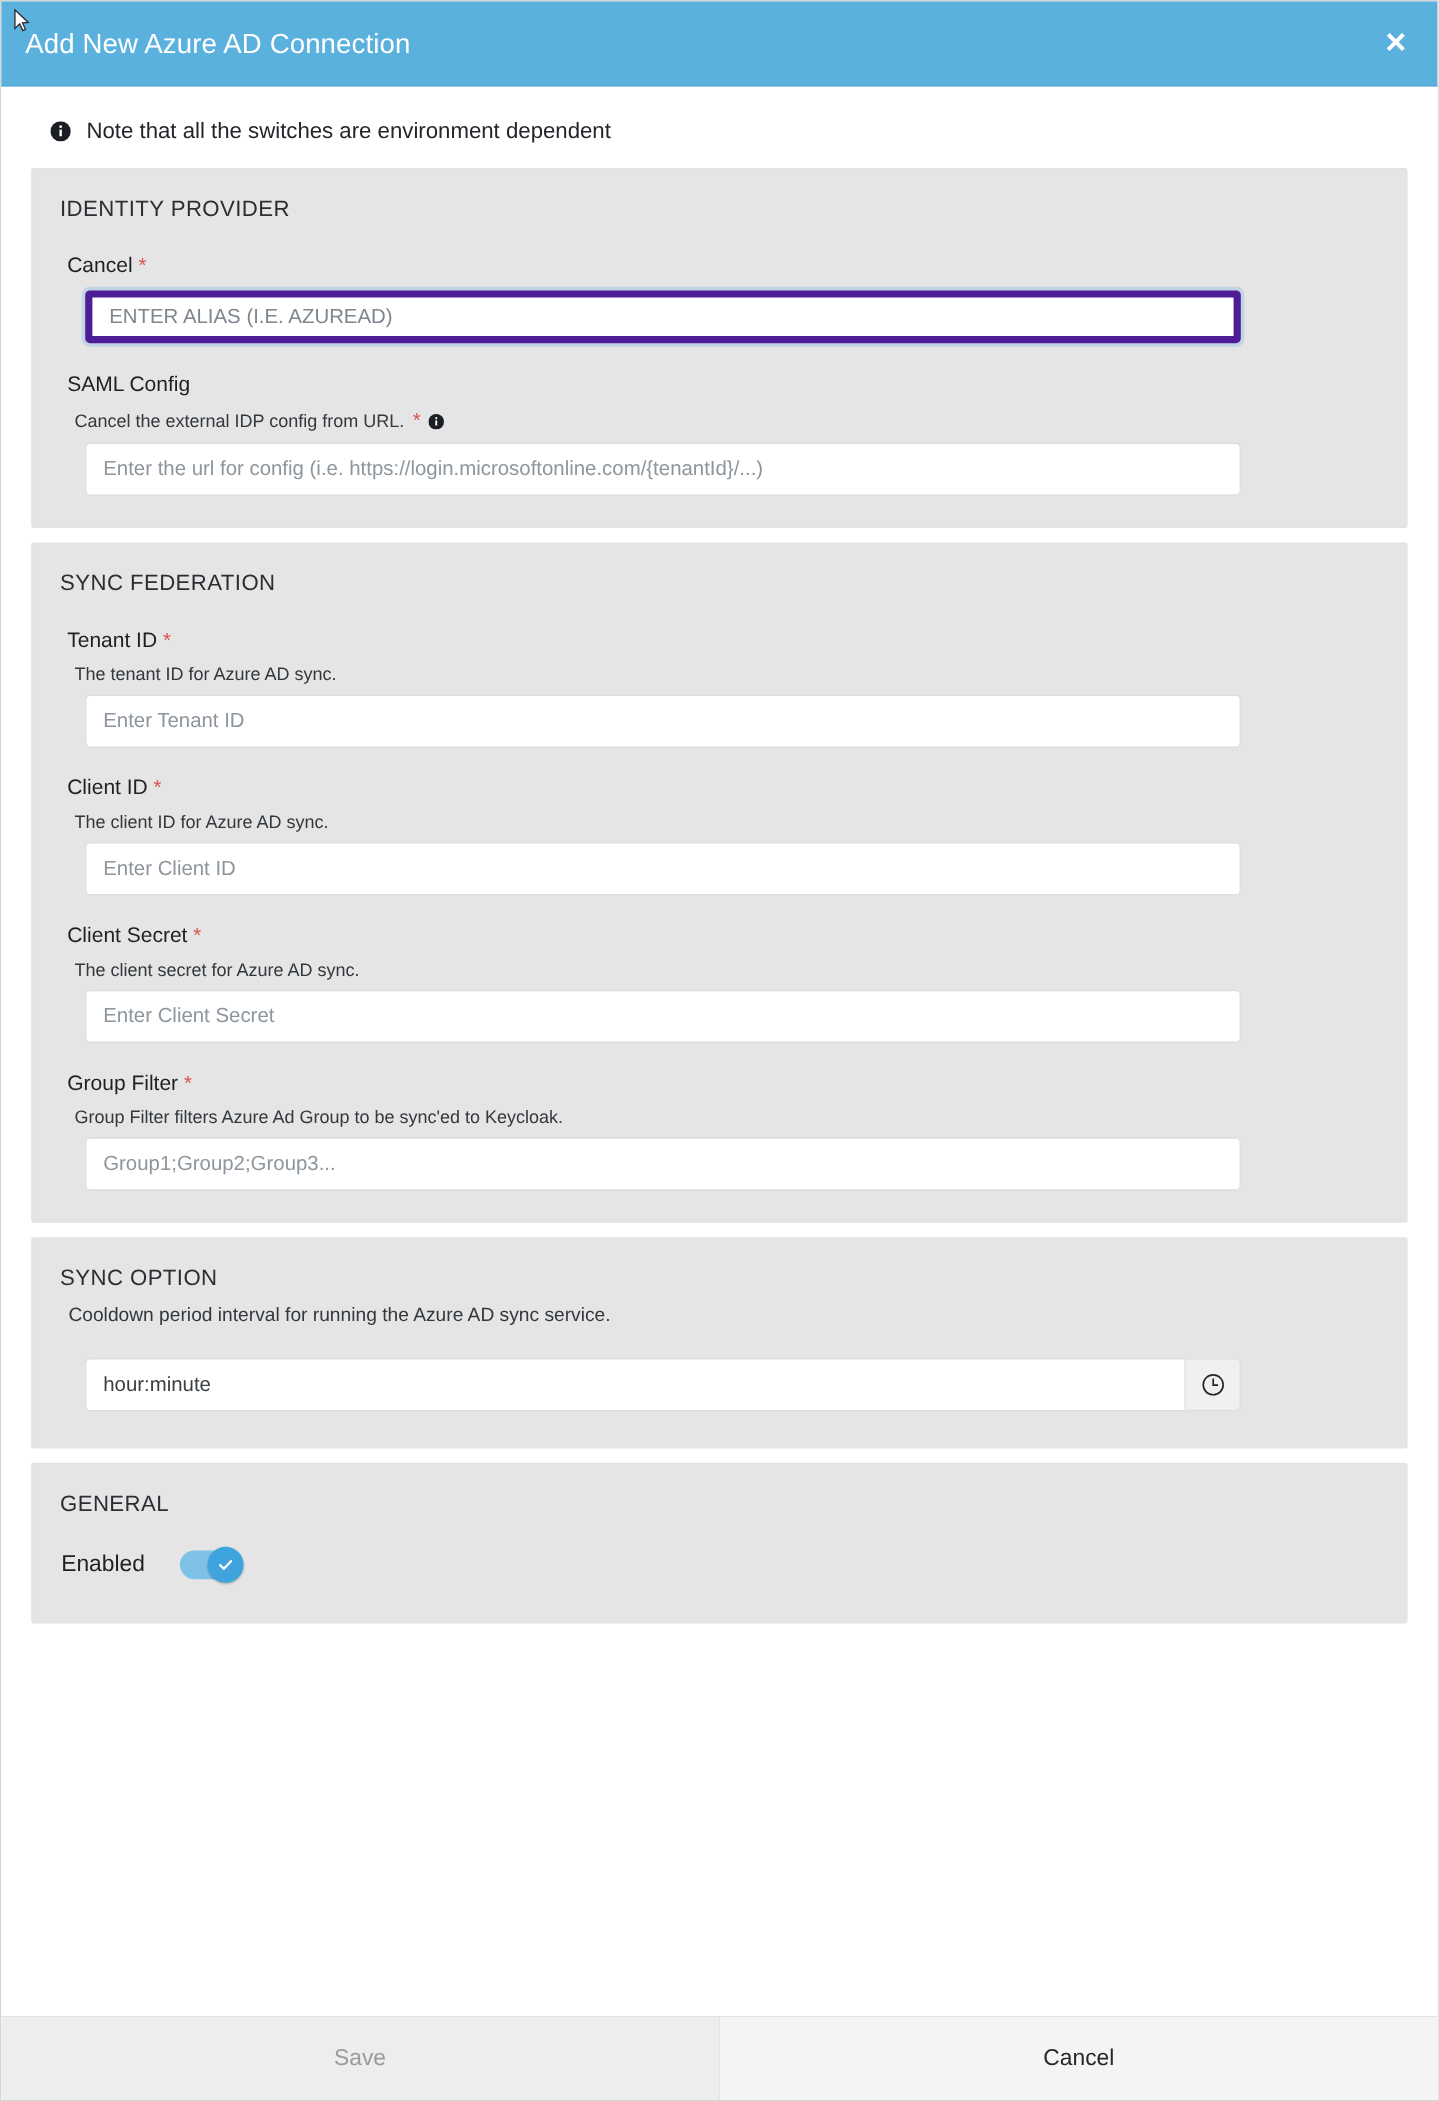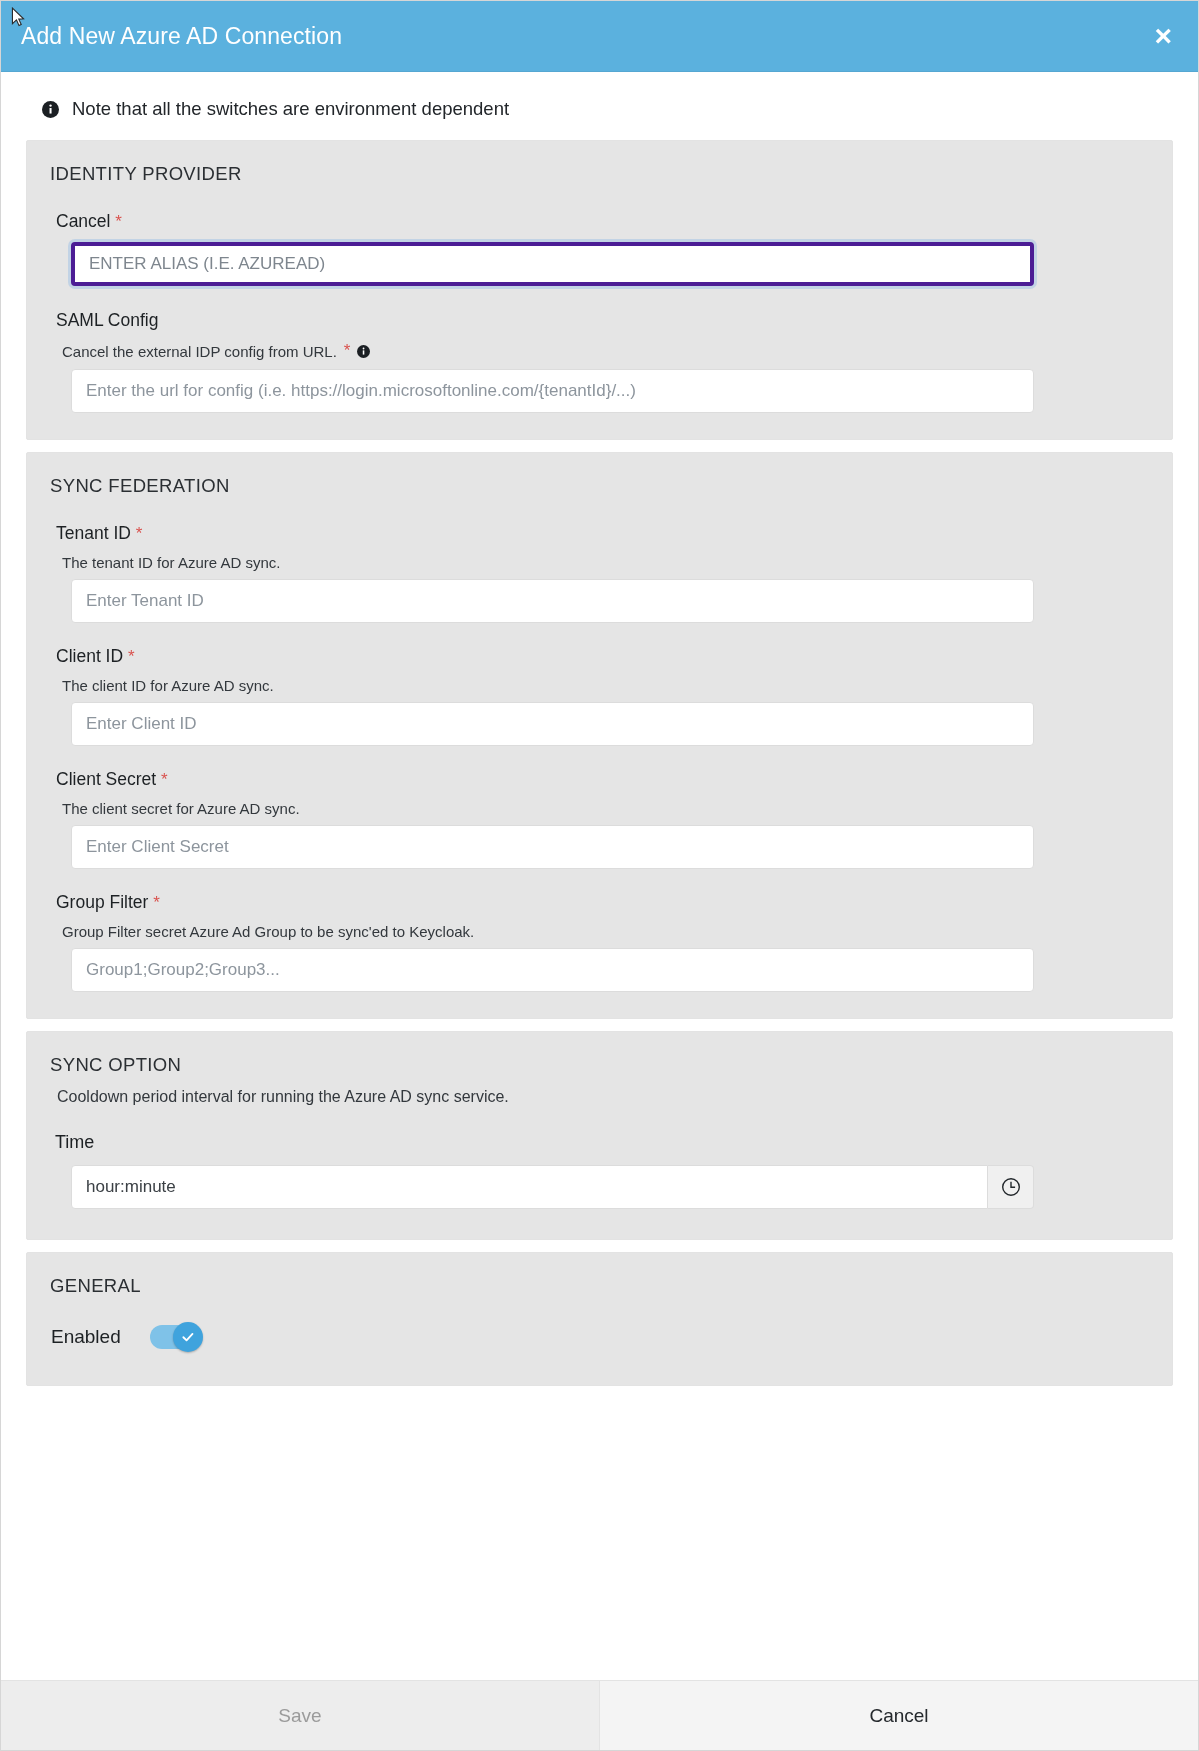--- a/index.html
+++ b/index.html
@@ -136,21 +136,21 @@
     border-radius: 4px;
     background: #ffffff;
     font-size: 17px;
     font-family: "Liberation Sans", sans-serif;
     color: #3b4045;
     padding: 0 14px;
     outline: none;
   }
   .txt-input::placeholder { color: #8d959d; }
   .txt-input.focused {
-    border: 4px solid #4c1d95;
+    border: 6px solid #4c1d95;
     box-shadow: 0 0 0 3px rgba(130,177,230,0.35);
   }
   .txt-input.alias-input::placeholder { color: #7e868e; }
 
   
   .input-group {
     display: flex;
     width: 963px;
     height: 44px;
   }
@@ -325,33 +325,32 @@
         <div class="input-wrap">
           <input class="txt-input" type="text" placeholder="Enter Client Secret" style="">
         </div>
       </div>
 
       <div class="field" style="margin-top:23px;">
         <div class="field-label">
           <span>Group Filter</span>
           <span class="req">*</span>
         </div>
-        <div class="field-desc">Group Filter secret Azure Ad Group to be sync'ed to Keycloak.</div>
+        <div class="field-desc">Group Filter filters Azure Ad Group to be sync'ed to Keycloak.</div>
         <div class="input-wrap">
           <input class="txt-input" type="text" placeholder="Group1;Group2;Group3..." style="">
         </div>
       </div>
     </div>
 
     <div class="panel sync-panel">
       <div class="section-title">SYNC OPTION</div>
       <div class="field-desc" style="margin-left:18px;margin-bottom:26px;font-size:16px;">Cooldown period interval for running the Azure AD sync service.</div>
 
       <div class="field">
-        <div class="field-label" style="margin-left:16px;margin-bottom:12px;font-size:18px;">Time</div>
         <div class="input-wrap">
           <div class="input-group">
             <input class="txt-input" type="text" value="hour:minute" style="">
             <div class="input-addon">
               <svg viewBox="0 0 20 20" width="20" height="20">
                 <circle cx="10" cy="10" r="8.3" fill="none" stroke="#22272b" stroke-width="1.4"></circle>
                 <path d="M10 5.4 L10 10.2 L13.4 10.2" fill="none" stroke="#22272b" stroke-width="1.4" stroke-linecap="square"></path>
               </svg>
             </div>
           </div>

